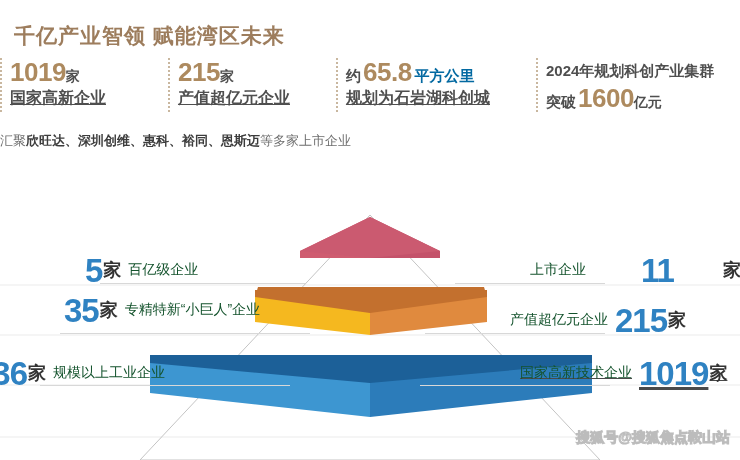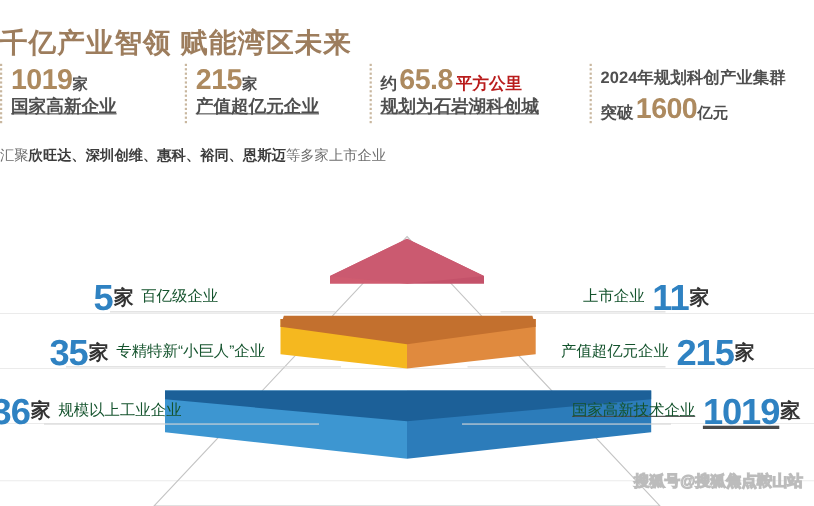--- a/index.html
+++ b/index.html
@@ -16,22 +16,22 @@
 
   
   #header {
     position: absolute;
     left: 0; top: 0;
     width: 740px; height: 165px;
   }
 
   #main-title {
     position: absolute;
-    left: 0; top: 22px;
-    font-size: 25px;
+    left: 14px; top: 22px;
+    font-size: 21px;
     font-weight: 700;
     letter-spacing: 1px;
     color: #9d7d5d;
     white-space: nowrap;
   }
 
   .stat-block {
     position: absolute;
     top: 58px;
     border-left: 2px dotted #c9b79f;
@@ -71,21 +71,21 @@
   }
   .stat-prefix {
     font-size: 15px;
     font-weight: 700;
     color: #4f4f4f;
     margin-right: 2px;
   }
   .stat-suffix {
     font-size: 15px;
     font-weight: 700;
-    color: #b91c1c;
+    color: #0369a1;
     margin-left: 3px;
   }
   .stat-head {
     font-size: 15px;
     font-weight: 700;
     color: #4f4f4f;
     white-space: nowrap;
     line-height: 26px;
     height: 26px;
   }
@@ -239,33 +239,33 @@
   <div class="lead-line" style="left:425px;  top:138px; width:180px;"></div>
   <div class="lead-line" style="left:40px;   top:190px; width:250px;"></div>
   <div class="lead-line" style="left:420px;  top:190px; width:190px;"></div>
 
   <div class="row-label row-left" style="top:55px; left:0px; right:auto; width:300px; justify-content:flex-start; padding-left:85px;">
     <span class="big-num">5</span>
       <span class="num-unit">家</span>
     <span class="row-text">百亿级企业</span>
   </div>
 
-  <div class="row-label row-left" style="top:105px; left:0px; right:auto; width:320px; justify-content:flex-start; padding-left:45px;">
+  <div class="row-label row-left" style="top:95px; left:0px; right:auto; width:320px; justify-content:flex-start; padding-left:64px;">
     <span class="big-num">35</span>
       <span class="num-unit">家</span>
     <span class="row-text">专精特新“小巨人”企业</span>
   </div>
 
   <div class="row-label row-left" style="top:158px; left:-25px; right:auto; width:340px; justify-content:flex-start; padding-left:0px;">
     <span class="big-num">736</span>
       <span class="num-unit">家</span>
     <span class="row-text">规模以上工业企业</span>
   </div>
 
-  <div class="row-label row-right" style="top:55px; left:530px;">
+  <div class="row-label row-right" style="top:55px; left:530px;gap:48px;">
     <span class="row-text" style="margin-left:0;">上市企业</span>
     <span class="big-num">11</span>
       <span class="num-unit">家</span>
   </div>
 
   <div class="row-label row-right" style="top:105px; left:510px;">
     <span class="row-text" style="margin-left:0;">产值超亿元企业</span>
     <span class="big-num">215</span>
       <span class="num-unit">家</span>
   </div>

